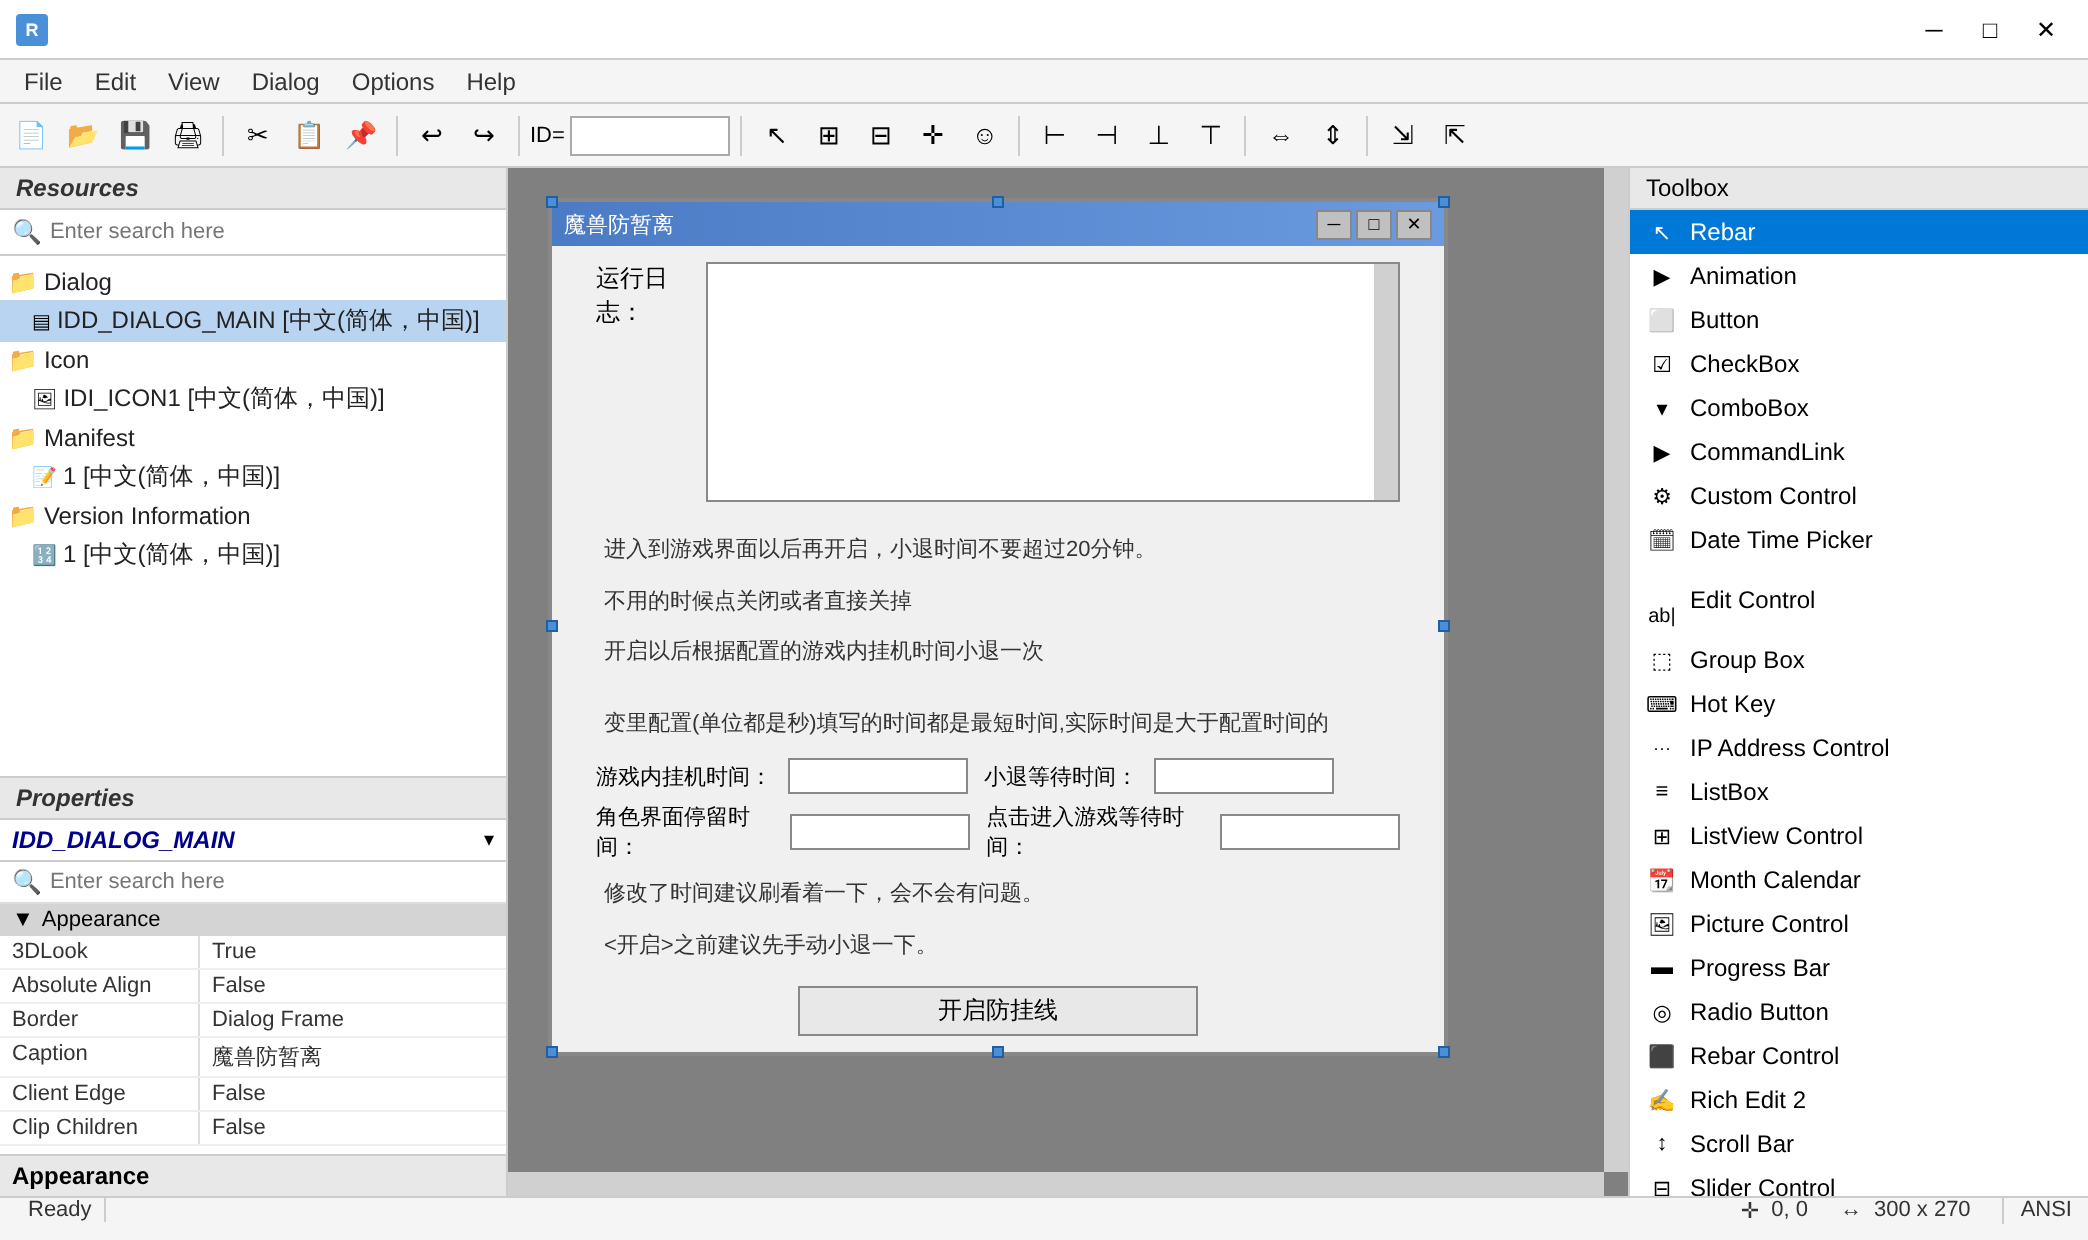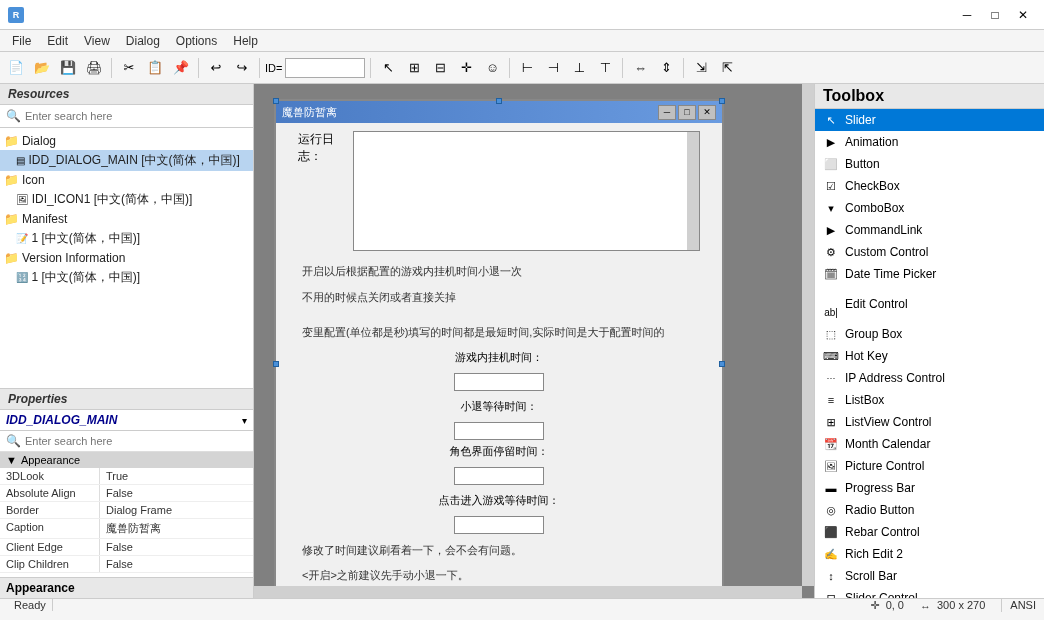--- a/index.html
+++ b/index.html
@@ -137,41 +137,41 @@
       padding: 3px 6px;
       height: 22px;
     }
     .dialog-title { color: white; font-size: 11px; }
     .dialog-controls { display: flex; gap: 2px; }
     .dialog-btn { width: 18px; height: 15px; background: #c0c0c0; border: 1px solid #888; font-size: 9px; cursor: pointer; display: flex; align-items: center; justify-content: center; }
     .dialog-content { padding: 8px 22px; }
     .dialog-log-box { width: 410px; height: 120px; border: 1px solid #888; background: white; margin-bottom: 8px; position: relative; overflow: hidden; }
     .dialog-log-scrollbar { position: absolute; right: 0; top: 0; bottom: 0; width: 12px; background: #d0d0d0; }
     .dialog-text { font-size: 11px; color: #333; line-height: 1.6; margin: 4px 0; padding: 4px; }
-    .dialog-row { display: flex; align-items: center; gap: 8px; margin: 4px 0; font-size: 11px; flex-direction: column; }
+    .dialog-row { display: flex; align-items: center; gap: 8px; margin: 4px 0; font-size: 11px; }
     .dialog-input-small { width: 90px; height: 18px; border: 1px solid #888; background: white; }
     .dialog-button { background: #e8e8e8; border: 1px solid #888; padding: 3px 16px; font-size: 12px; cursor: pointer; margin-top: 6px; display: block; margin-left: auto; margin-right: auto; width: 200px; text-align: center; }
 
     
     .handle { width: 6px; height: 6px; background: #4a90d9; border: 1px solid #2060a0; position: absolute; }
 
     
     .right-panel {
       width: 230px;
       border-left: 1px solid #ccc;
       background: #fff;
       display: flex;
       flex-direction: column;
     }
     .toolbox-header {
       background: #e8e8e8;
       border-bottom: 1px solid #ccc;
       padding: 3px 8px;
-      font-size: 16px;
-      font-weight: bold;
+      font-size: 12px;
+      font-weight: normal;
     }
     .toolbox-list { flex: 1; overflow-y: auto; }
     .toolbox-item {
       display: flex;
       align-items: center;
       padding: 3px 8px;
       gap: 6px;
       cursor: pointer;
       font-size: 12px;
     }
@@ -354,22 +354,23 @@
           <button class="dialog-btn">✕</button>
         </div>
       </div>
       <div class="dialog-content">
         <div style="display:flex; align-items:flex-start; gap:4px; margin-bottom:4px;">
           <span style="font-size:12px;">运行日志：</span>
           <div class="dialog-log-box">
             <div class="dialog-log-scrollbar"></div>
           </div>
         </div>
+        <div class="dialog-text">进入到游戏界面以后再开启，小退时间不要超过20分钟。</div>
+        <div class="dialog-text" style="margin-top:-4px;">不用的时候点关闭或者直接关掉</div>
         <div class="dialog-text" style="margin-top:-4px;">开启以后根据配置的游戏内挂机时间小退一次</div>
-        <div class="dialog-text" style="margin-top:-4px;">不用的时候点关闭或者直接关掉</div>
         <div style="height:6px;"></div>
         <div class="dialog-text" style="margin-top:0;">变里配置(单位都是秒)填写的时间都是最短时间,实际时间是大于配置时间的</div>
         <div class="dialog-row">
           <span>游戏内挂机时间：</span>
           <input class="dialog-input-small" type="text" style="">
           <span>小退等待时间：</span>
           <input class="dialog-input-small" type="text" style="">
         </div>
         <div class="dialog-row">
           <span>角色界面停留时间：</span>
@@ -394,21 +395,21 @@
 
     <div class="center-scrollbar-h"></div>
     <div class="center-scrollbar-v"></div>
   </div>
 
   <div class="right-panel">
     <div class="toolbox-header">Toolbox</div>
     <div class="toolbox-list">
       <div class="toolbox-item selected">
         <span class="toolbox-icon">↖</span>
-        <span>Slider</span>
+        <span>Rebar</span>
       </div>
       <div class="toolbox-item">
         <span class="toolbox-icon">▶</span>
         <span>Animation</span>
       </div>
       <div class="toolbox-item">
         <span class="toolbox-icon">⬜</span>
         <span>Button</span>
       </div>
       <div class="toolbox-item">

